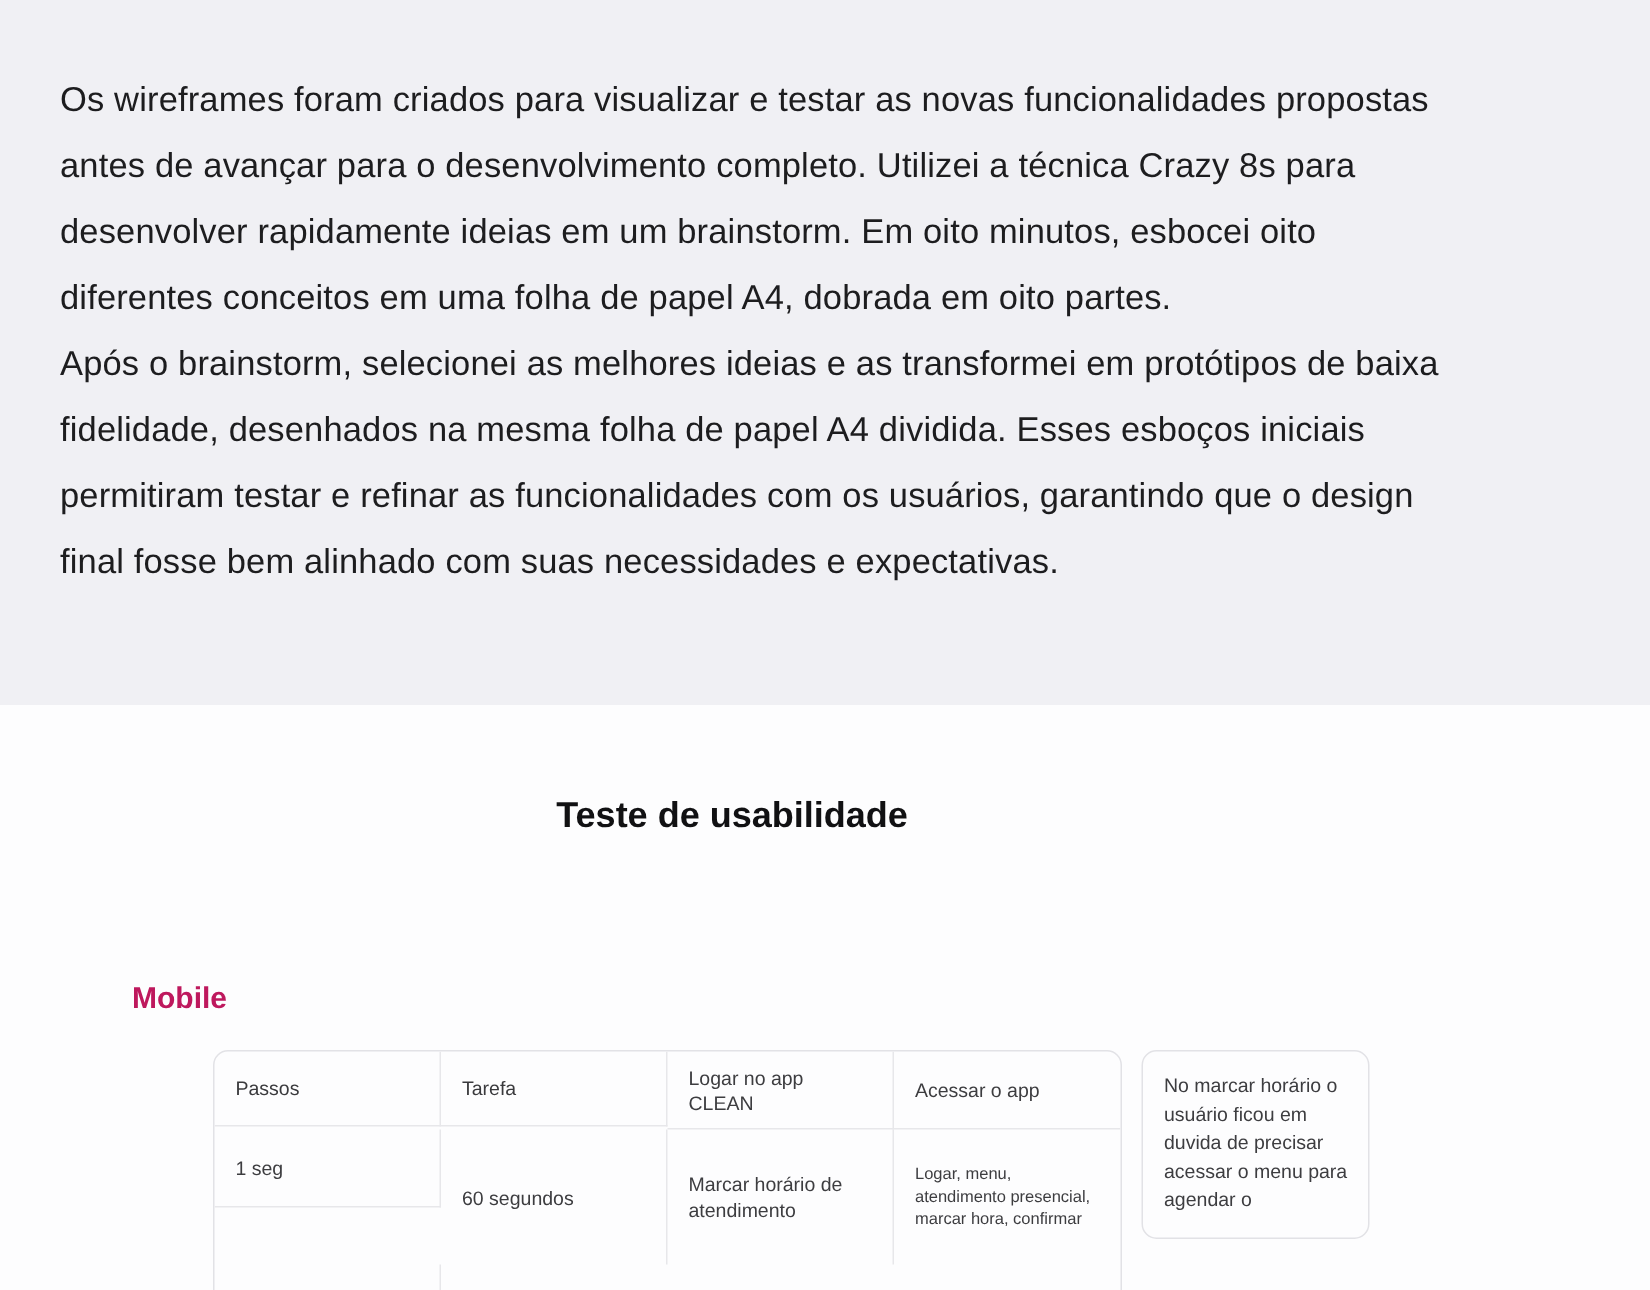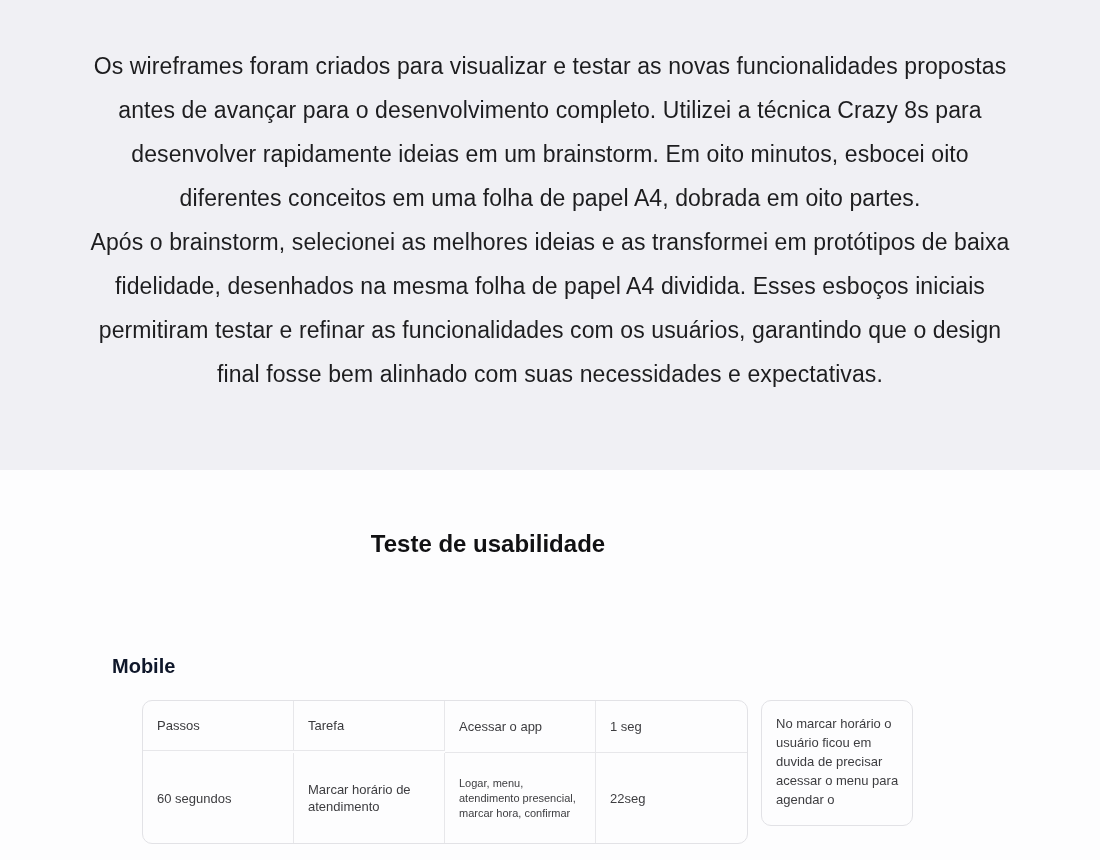--- a/index.html
+++ b/index.html
@@ -12,21 +12,20 @@
     font-family: "Liberation Sans", sans-serif;
     color: #1d1d1f;
   }
 
   
   .intro-section {
     width: 1100px;
     height: 470px;
     background: #f0f0f4;
     padding: 44px 40px 0 40px;
-    text-align: center;
   }
   .intro-text {
     margin: 0;
     font-size: 23px;
     line-height: 44px;
     letter-spacing: 0.1px;
     color: #1d1d1f;
     white-space: pre;
   }
 
@@ -39,25 +38,25 @@
   }
   .usability-title {
     margin: 0;
     text-align: center;
     font-size: 24px;
     line-height: 32px;
     font-weight: bold;
     color: #111113;
   }
   .device-label {
-    margin: 92px 0 0 112px;
+    margin: 92px 0 0 88px;
     font-size: 20px;
     line-height: 28px;
     font-weight: bold;
-    color: #0f172a;
+    color: #be185d;
   }
 
   .tables-row {
     display: flex;
     align-items: flex-start;
     gap: 13px;
     margin: 20px 0 0 142px;
   }
 
   
@@ -127,20 +126,21 @@
 <div class="usability-section">
   <h2 class="usability-title">Teste de usabilidade</h2>
   <h3 class="device-label">Mobile</h3>
 
   <div class="tables-row">
 
     <div class="test-table">
       <div class="cell header">Passos</div>
       <div class="cell header">Tarefa</div>
 
+      <div class="cell row1">Logar no app CLEAN</div>
       <div class="cell row1">Acessar o app</div>
       <div class="cell row1">1 seg</div>
 
       <div class="cell row2">60 segundos</div>
       <div class="cell row2">Marcar horário de atendimento</div>
       <div class="cell row2 small-text">Logar, menu, atendimento presencial,  marcar hora, confirmar</div>
       <div class="cell row2">22seg</div>
     </div>
 
     <div class="obs-card">

